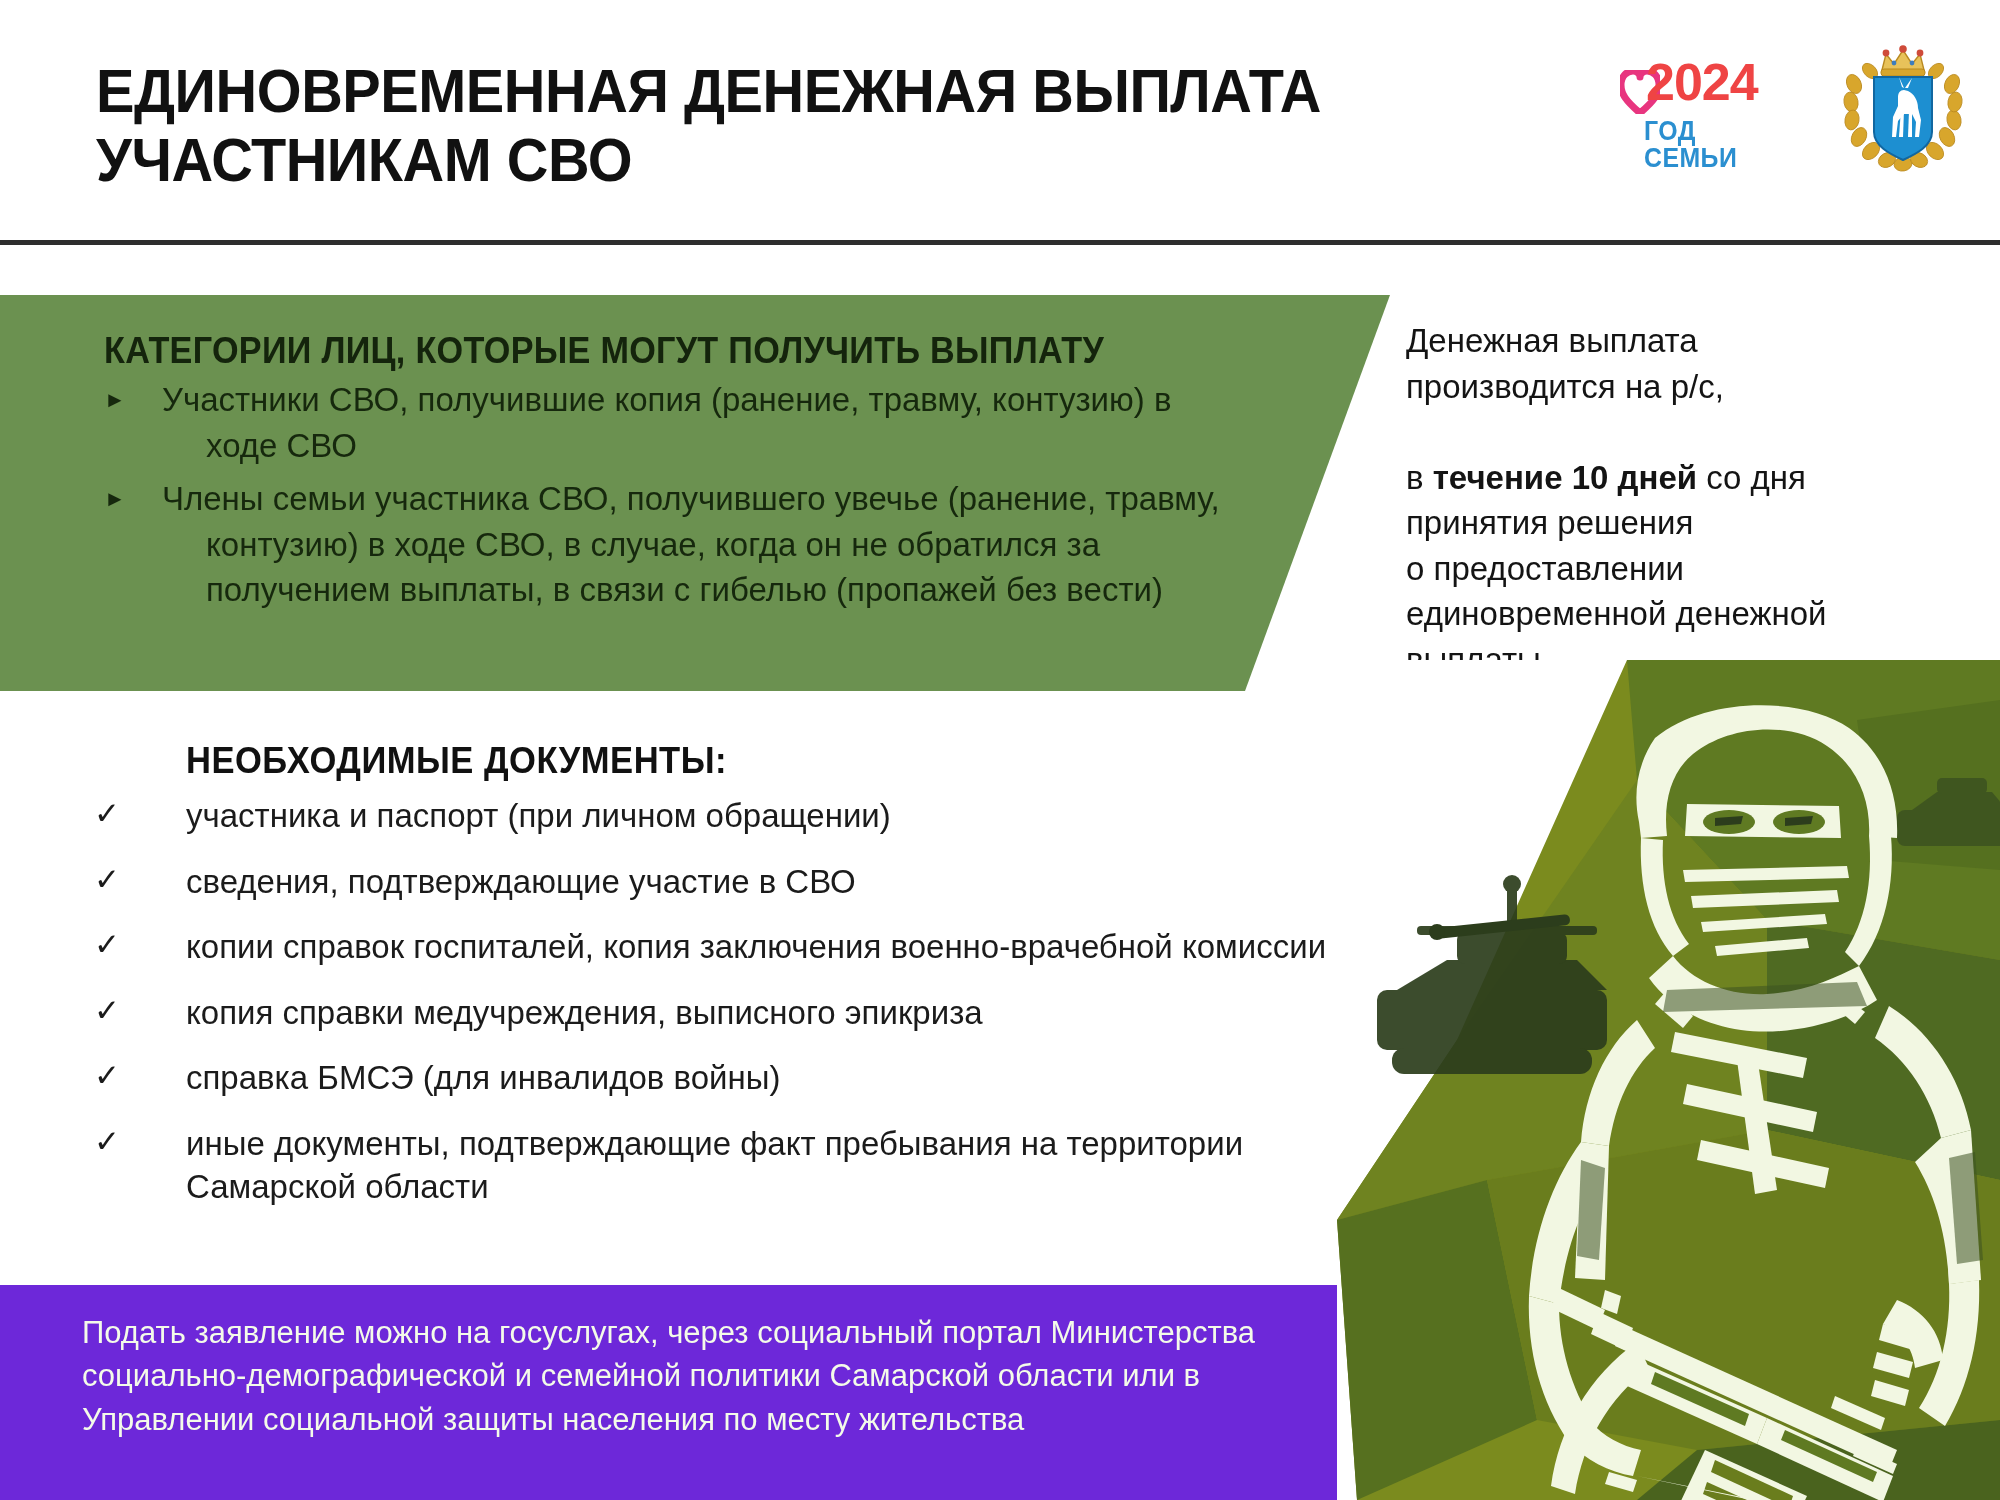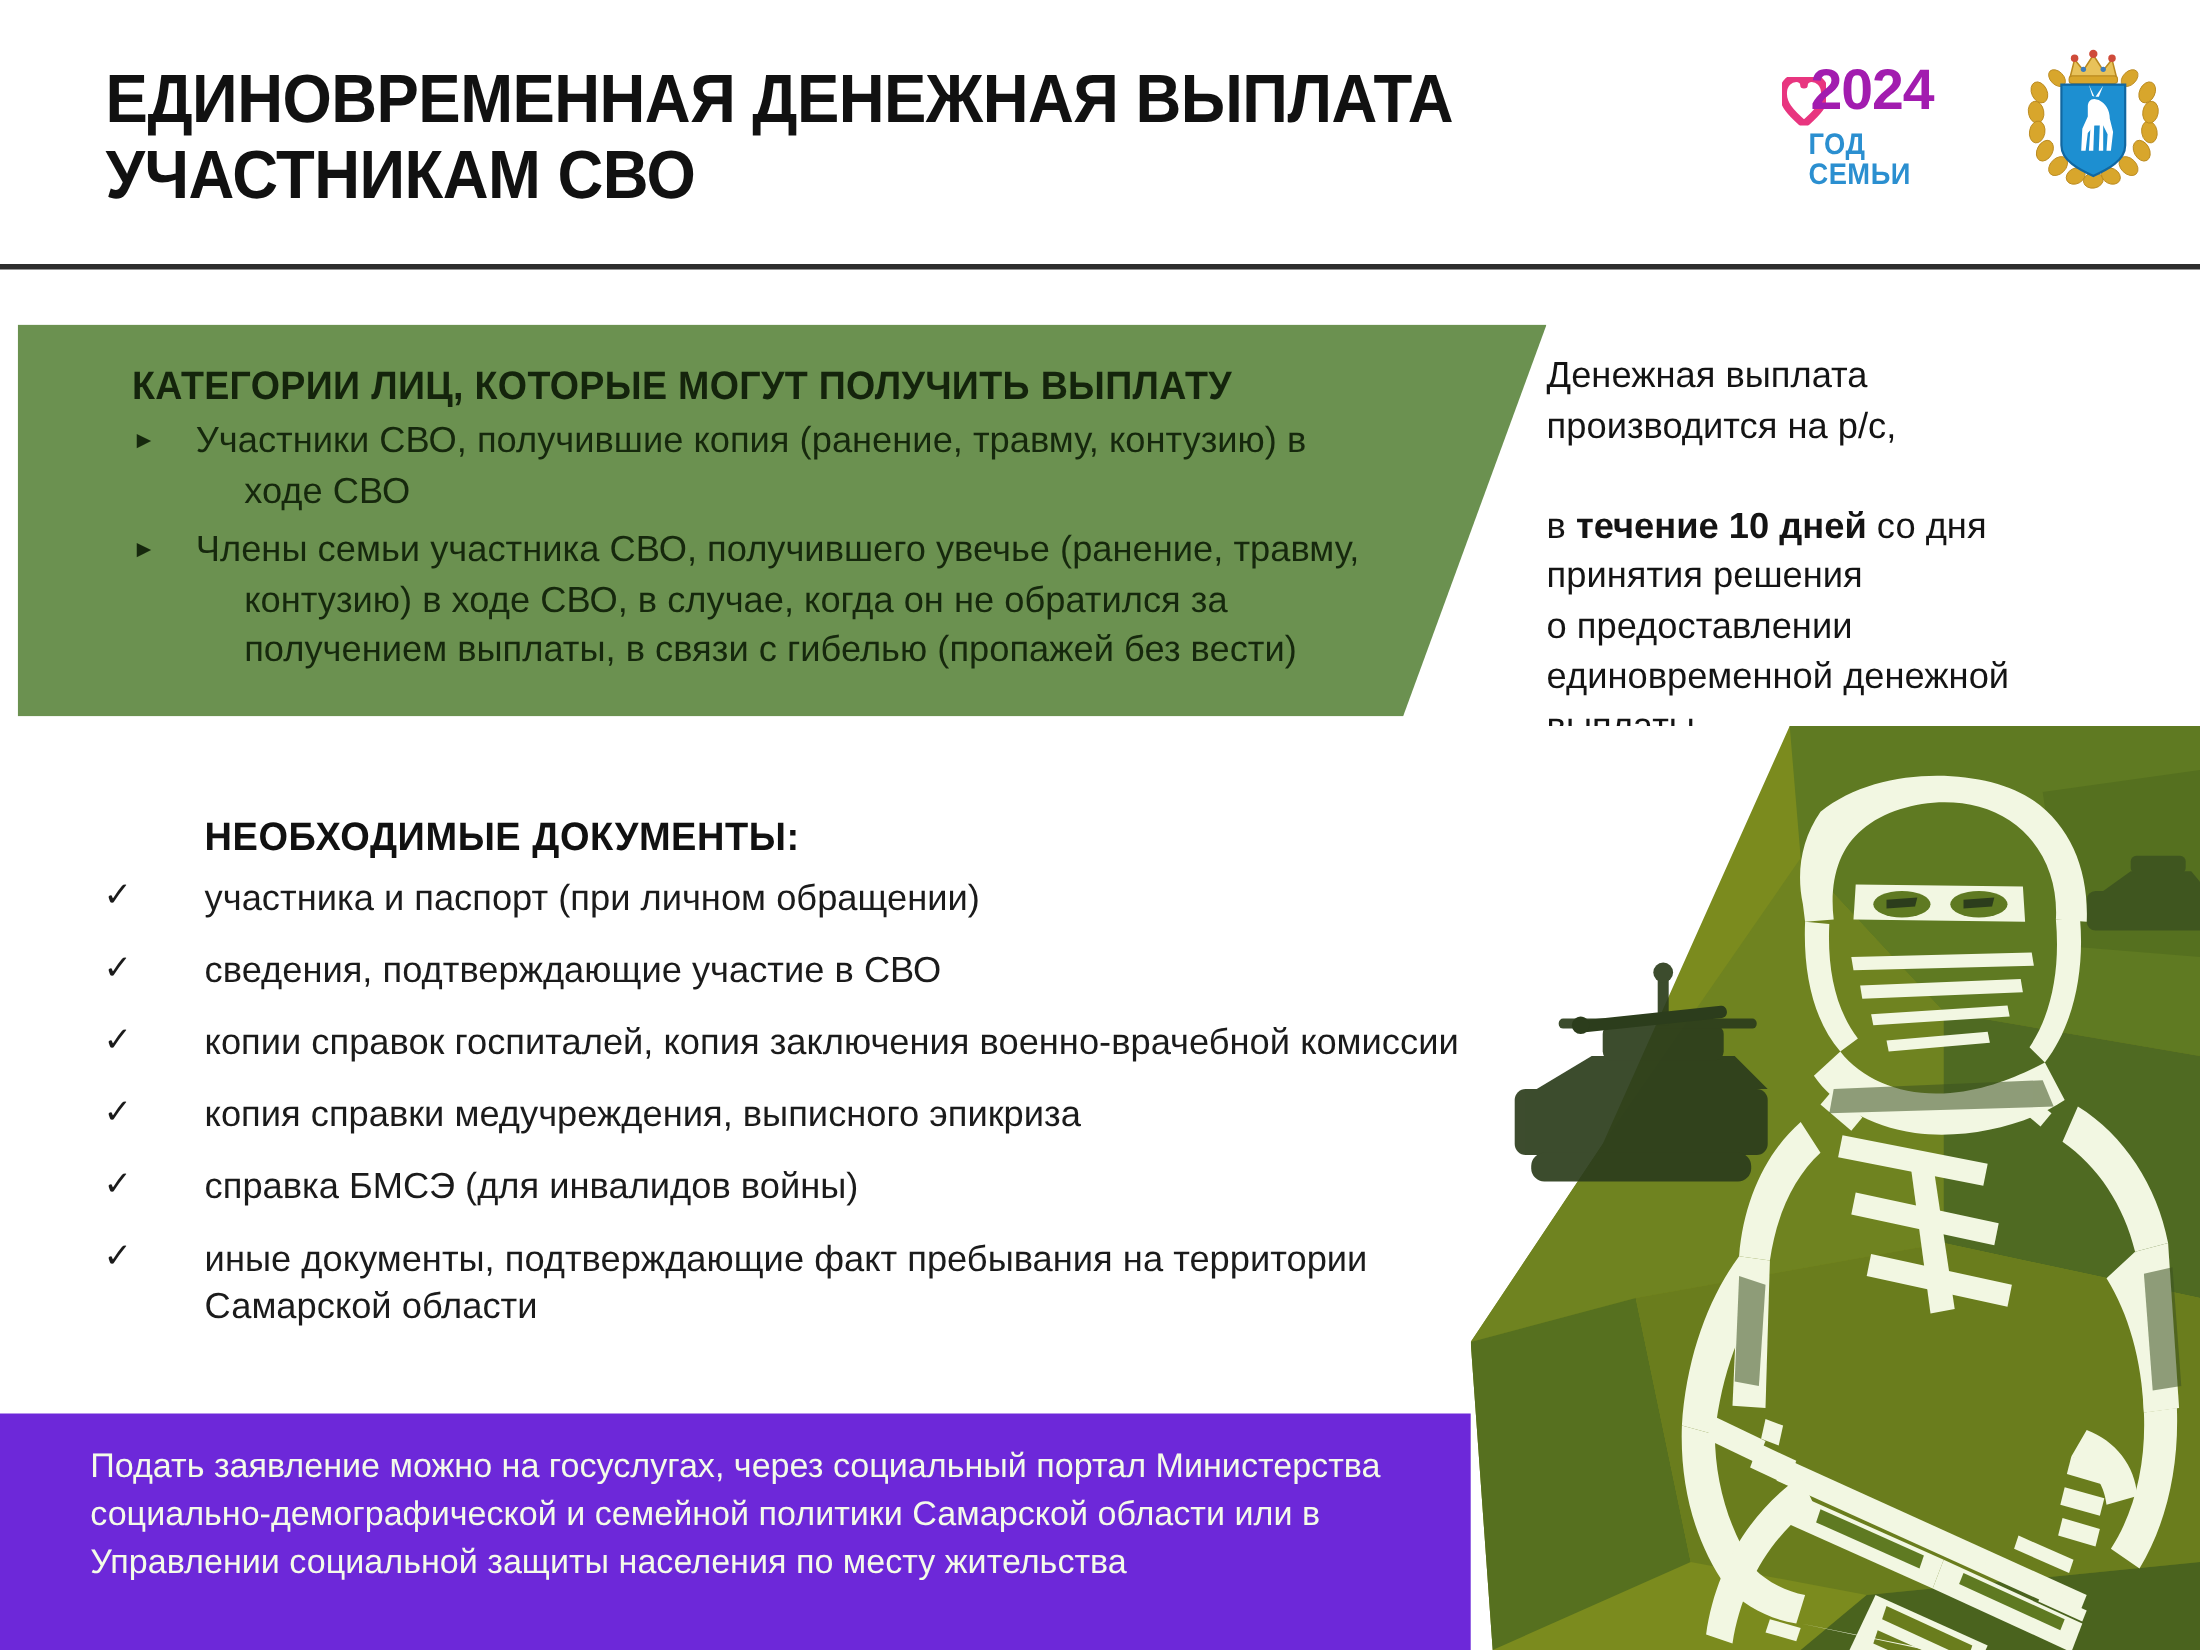--- a/index.html
+++ b/index.html
@@ -71,21 +71,21 @@
     height: 44px;
   }
   .logo-year .year-num {
     position: absolute;
     left: 28px;
     top: 8px;
     font-family: "Liberation Sans", sans-serif;
     font-weight: 700;
     font-size: 52px;
     letter-spacing: -1px;
-    color: #a21caf;
+    color: #ef4444;
     line-height: 1;
   }
   .logo-year .year-sub {
     position: absolute;
     left: 26px;
     top: 70px;
     font-family: "Liberation Sans Narrow", "Liberation Sans", sans-serif;
     font-weight: 700;
     font-size: 27px;
     letter-spacing: 0.5px;
@@ -97,24 +97,24 @@
   }
   .logo-coa {
     width: 122px;
     height: 128px;
     position: relative;
   }
 
   
   #categories-panel {
     position: absolute;
-    left: 16px;
+    left: 0;
     top: 295px;
     width: 1390px;
-    height: 356px;
+    height: 396px;
     background: #6b9150;
     clip-path: polygon(0 0, 1390px 0, 1245px 396px, 0 396px);
   }
   #categories-title {
     position: absolute;
     left: 104px;
     top: 35px;
     font-family: "Liberation Sans Narrow", "Liberation Sans", sans-serif;
     font-weight: 700;
     font-size: 36px;

